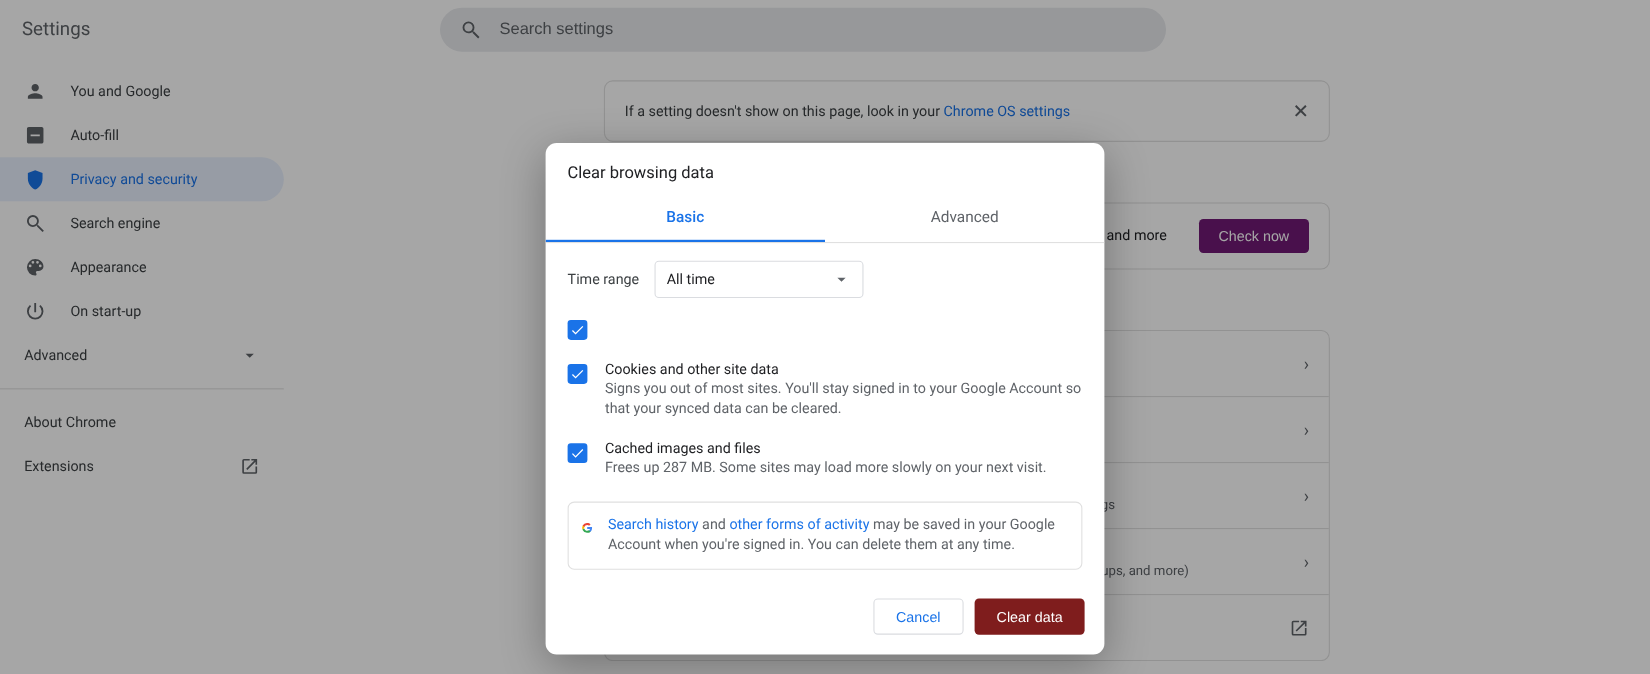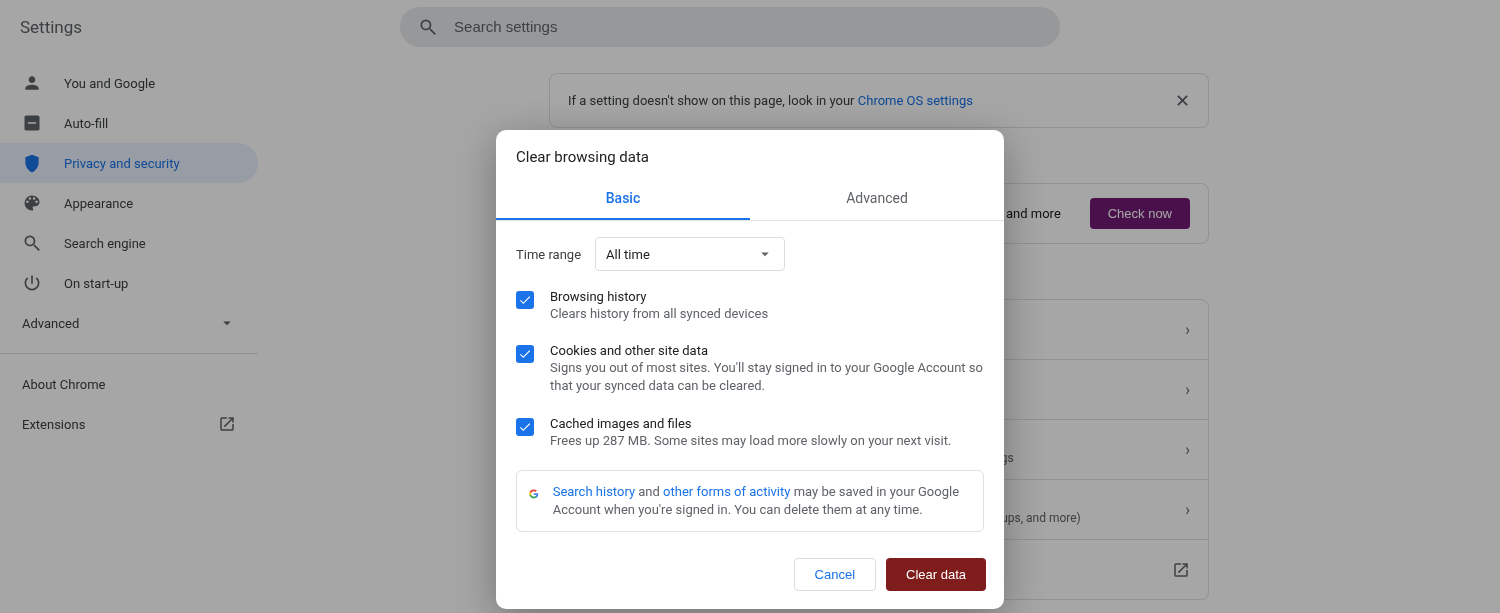--- a/index.html
+++ b/index.html
@@ -273,29 +273,29 @@
       <span>Auto-fill</span>
     </div>
     <div class="nav-item active">
       <svg class="nav-icon" viewBox="0 0 24 24">
           <path d="M12 2 4 5v6c0 5.55 3.84 10.74 8 12 4.16-1.26 8-6.45 8-12V5l-8-3z"></path>
         </svg>
       <span>Privacy and security</span>
     </div>
     <div class="nav-item">
       <svg class="nav-icon" viewBox="0 0 24 24">
+          <path d="M15.5 14h-.79l-.28-.27A6.471 6.471 0 0016 9.5 6.5 6.5 0 109.5 16c1.61 0 3.09-.59 4.23-1.57l.27.28v.79L20 21.49 21.49 20 15.5 14zm-6 0C7 14 5 12 5 9.5S7 5 9.5 5 14 7 14 9.5 12 14 9.5 14z"></path>
+        </svg>
+      <span>Search engine</span>
+    </div>
+    <div class="nav-item">
+      <svg class="nav-icon" viewBox="0 0 24 24">
           <path d="M12 3a9 9 0 100 18c.83 0 1.5-.67 1.5-1.5 0-.39-.15-.74-.39-1.01a1.5 1.5 0 011.11-2.49H16a5 5 0 005-5c0-4.42-4.03-8-9-8zM6.5 12A1.5 1.5 0 118 10.5 1.5 1.5 0 016.5 12zm3-4A1.5 1.5 0 1111 6.5 1.5 1.5 0 019.5 8zm5 0A1.5 1.5 0 1116 6.5 1.5 1.5 0 0114.5 8zm3 4A1.5 1.5 0 1119 10.5 1.5 1.5 0 0117.5 12z"></path>
         </svg>
       <span>Appearance</span>
-    </div>
-    <div class="nav-item">
-      <svg class="nav-icon" viewBox="0 0 24 24">
-          <path d="M15.5 14h-.79l-.28-.27A6.471 6.471 0 0016 9.5 6.5 6.5 0 109.5 16c1.61 0 3.09-.59 4.23-1.57l.27.28v.79L20 21.49 21.49 20 15.5 14zm-6 0C7 14 5 12 5 9.5S7 5 9.5 5 14 7 14 9.5 12 14 9.5 14z"></path>
-        </svg>
-      <span>Search engine</span>
     </div>
     <div class="nav-item">
       <svg class="nav-icon" viewBox="0 0 24 24">
           <path d="M13 3h-2v10h2V3zm4.83 2.17l-1.42 1.42A6.96 6.96 0 0119 12a7 7 0 11-14 0 6.96 6.96 0 012.59-5.41L6.17 5.17A8.932 8.932 0 003 12a9 9 0 1018 0 8.932 8.932 0 00-3.17-6.83z"></path>
         </svg>
       <span>On start-up</span>
     </div>
 
     <div class="nav-advanced">
       <span>Advanced</span>
@@ -412,24 +412,20 @@
         </svg>
     </div>
   </div>
 
   <div class="check-row">
     <div class="checkbox">
         <svg viewBox="0 0 24 24">
           <path d="M9 16.17 4.83 12l-1.42 1.41L9 19 21 7l-1.41-1.41z"></path>
         </svg>
       </div>
-    <div class="check-texts">
-      <div class="check-title">Browsing history</div>
-      <div class="check-sub">Clears history from all synced devices</div>
-    </div>
   </div>
   <div class="check-row">
     <div class="checkbox">
         <svg viewBox="0 0 24 24">
           <path d="M9 16.17 4.83 12l-1.42 1.41L9 19 21 7l-1.41-1.41z"></path>
         </svg>
       </div>
     <div class="check-texts">
       <div class="check-title">Cookies and other site data</div>
       <div class="check-sub">Signs you out of most sites. You'll stay signed in to your Google Account so that your synced data can be cleared.</div>

